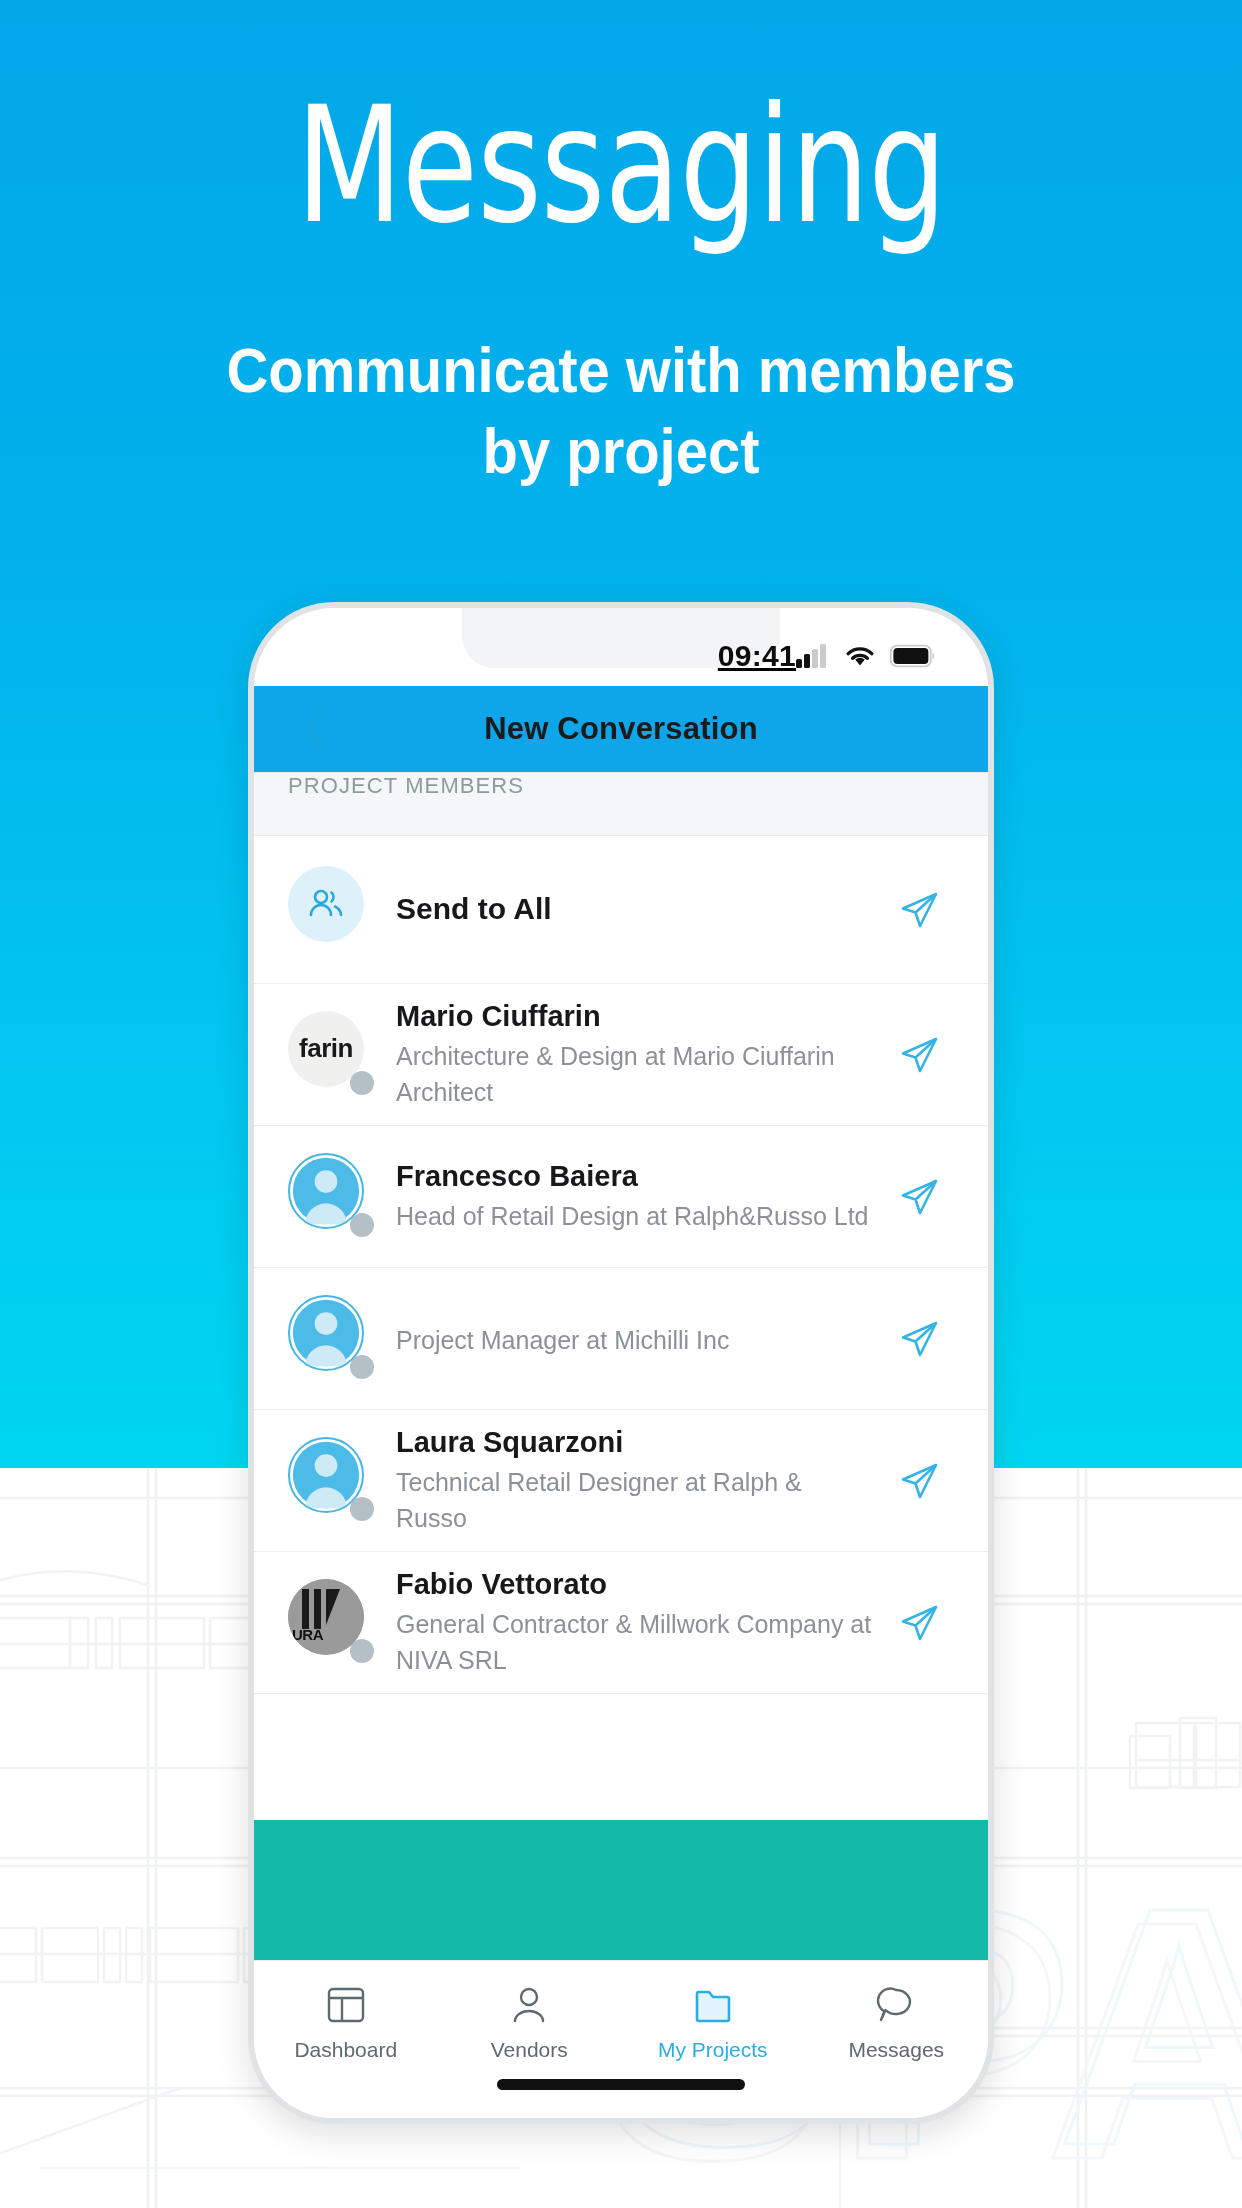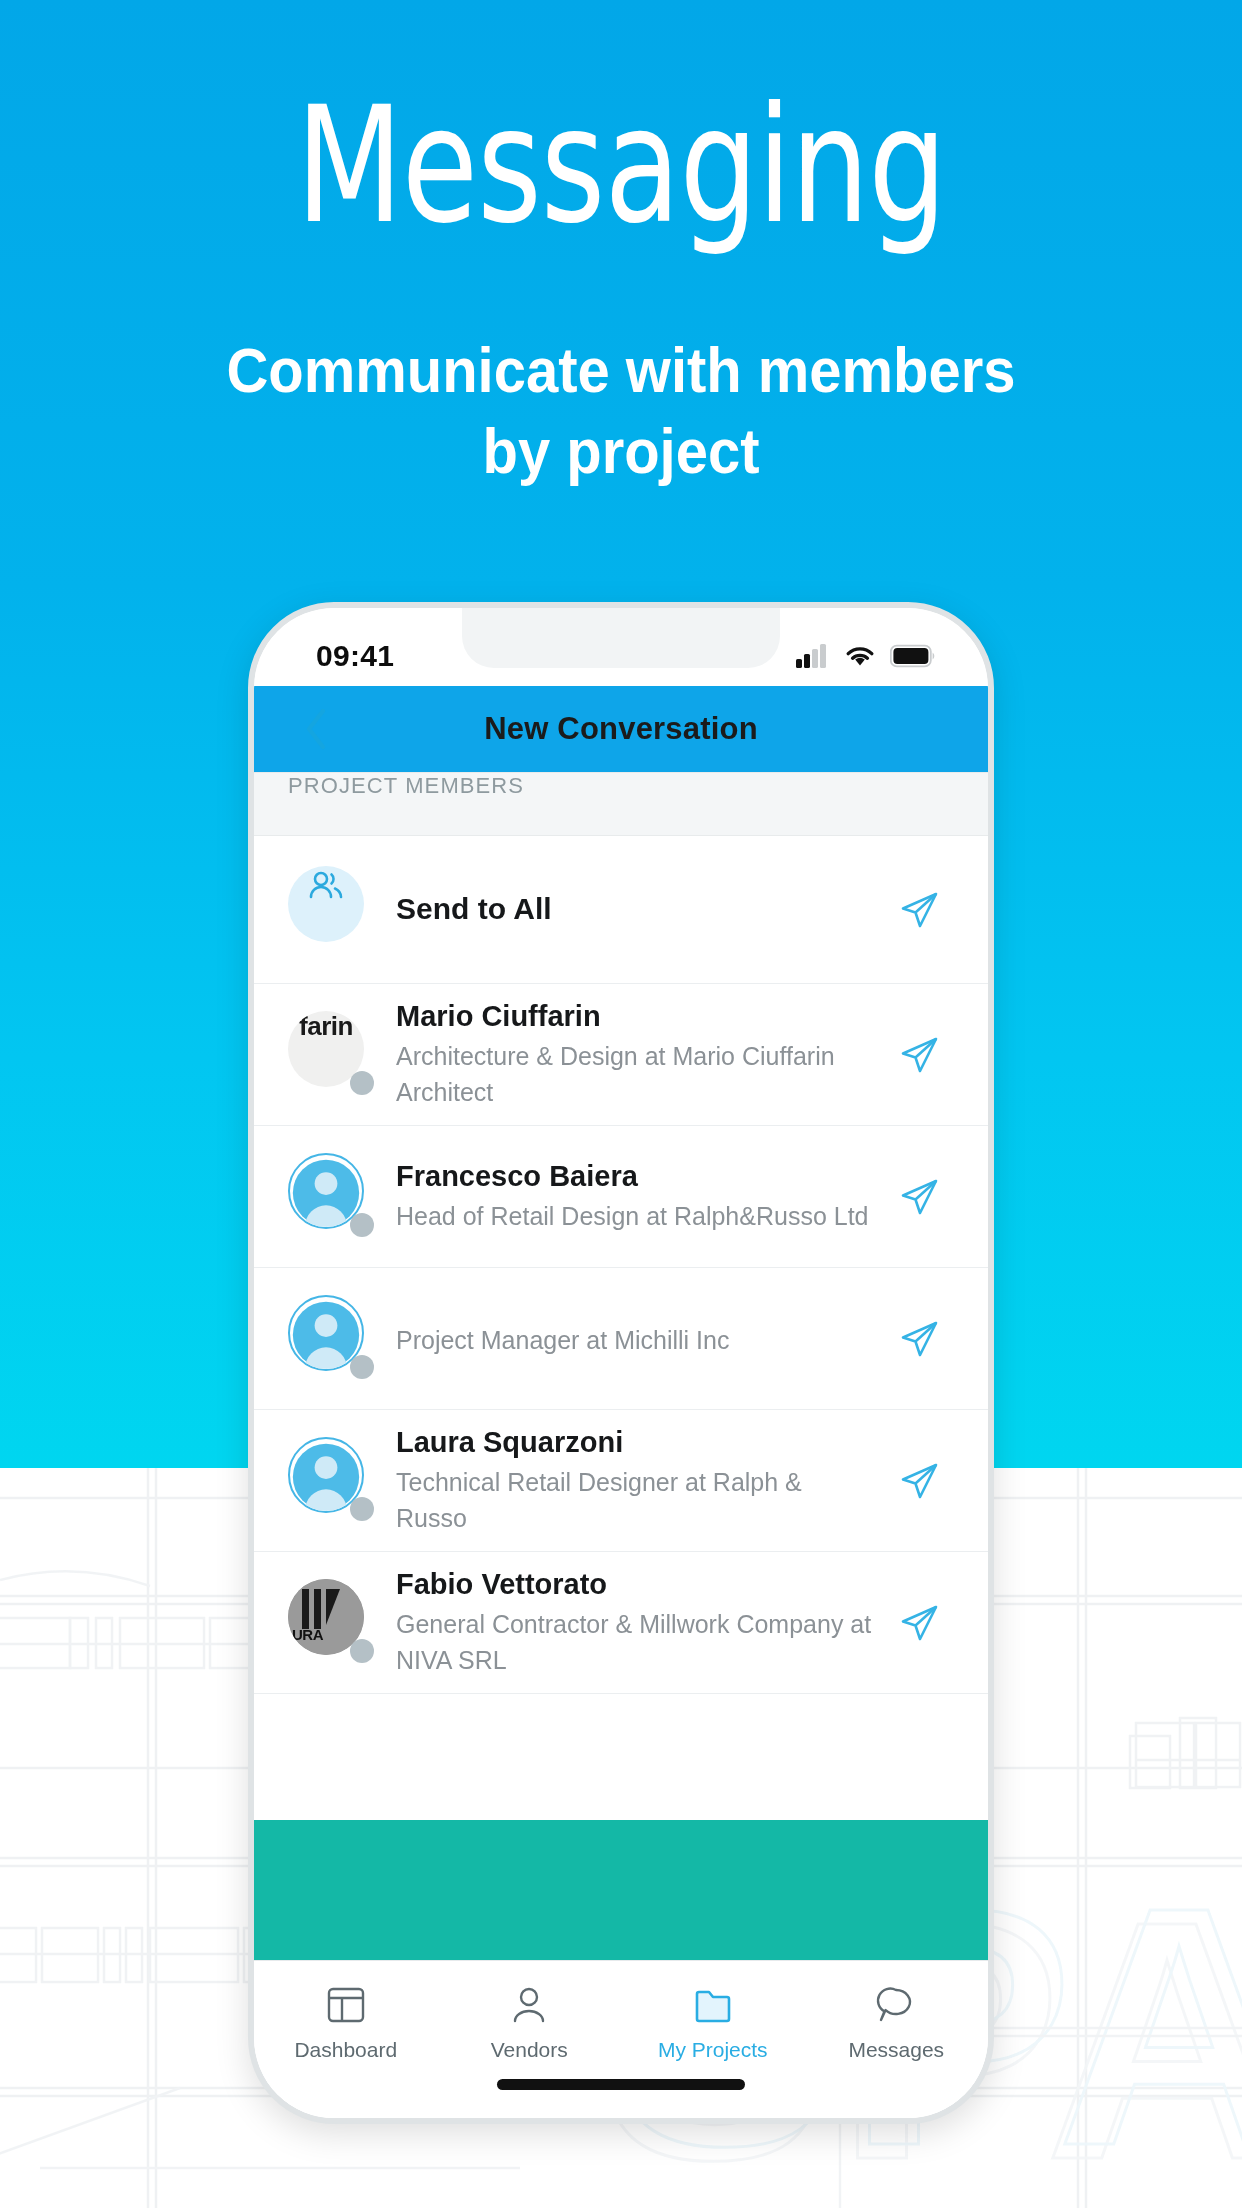--- a/index.html
+++ b/index.html
@@ -50,22 +50,23 @@
     top:0; width:318px; height:60px;
     background:#f2f4f5;
     border-bottom-left-radius:32px; border-bottom-right-radius:32px;
     z-index:6;
   }
 
   
   .statusbar{
     position:relative; z-index:7;
     height:78px; flex:0 0 78px;
-    display:flex; align-items:center; justify-content:space-between;
+    display:flex; align-items:center; justify-content:flex-end;
     padding:18px 52px 0 62px;
+    text-decoration:underline;
   }
   .clock{ font-size:30px; font-weight:bold; color:#0d0d0d; letter-spacing:.3px; }
   .status-icons{ display:flex; align-items:center; gap:14px; }
 
   
   .navbar{
     flex:0 0 86px; height:86px;
     display:flex; align-items:center; position:relative;
     background:#0ea5e9;
     padding:0 34px;
@@ -96,21 +97,21 @@
     display:flex; align-items:center;
     padding:0 34px 0 34px;
     min-height:142px;
     border-bottom:1px solid #ebeef0;
     background:#fff;
   }
   .row.first{ min-height:148px; }
   .avatar-wrap{ position:relative; width:88px; height:88px; flex:0 0 88px; margin-right:20px; }
   .avatar{
     width:76px;height:76px;border-radius:50%;
-    display:flex;justify-content:center;
+    display:flex;align-items:center;justify-content:center;
     overflow:hidden;position:relative;
   }
   .avatar.group{ background:#ddf1fb; }
   .avatar.logo-light{ background:#f0f0ef; }
   .avatar.logo-dark{ background:#9a9a9a; }
   .avatar.person{ background:#ffffff; border:2px solid #45b6e6; }
   .avatar .logotext{
     font-size:26px;font-weight:bold;color:#1a1a1a;
     letter-spacing:-.5px; white-space:nowrap;
   }

